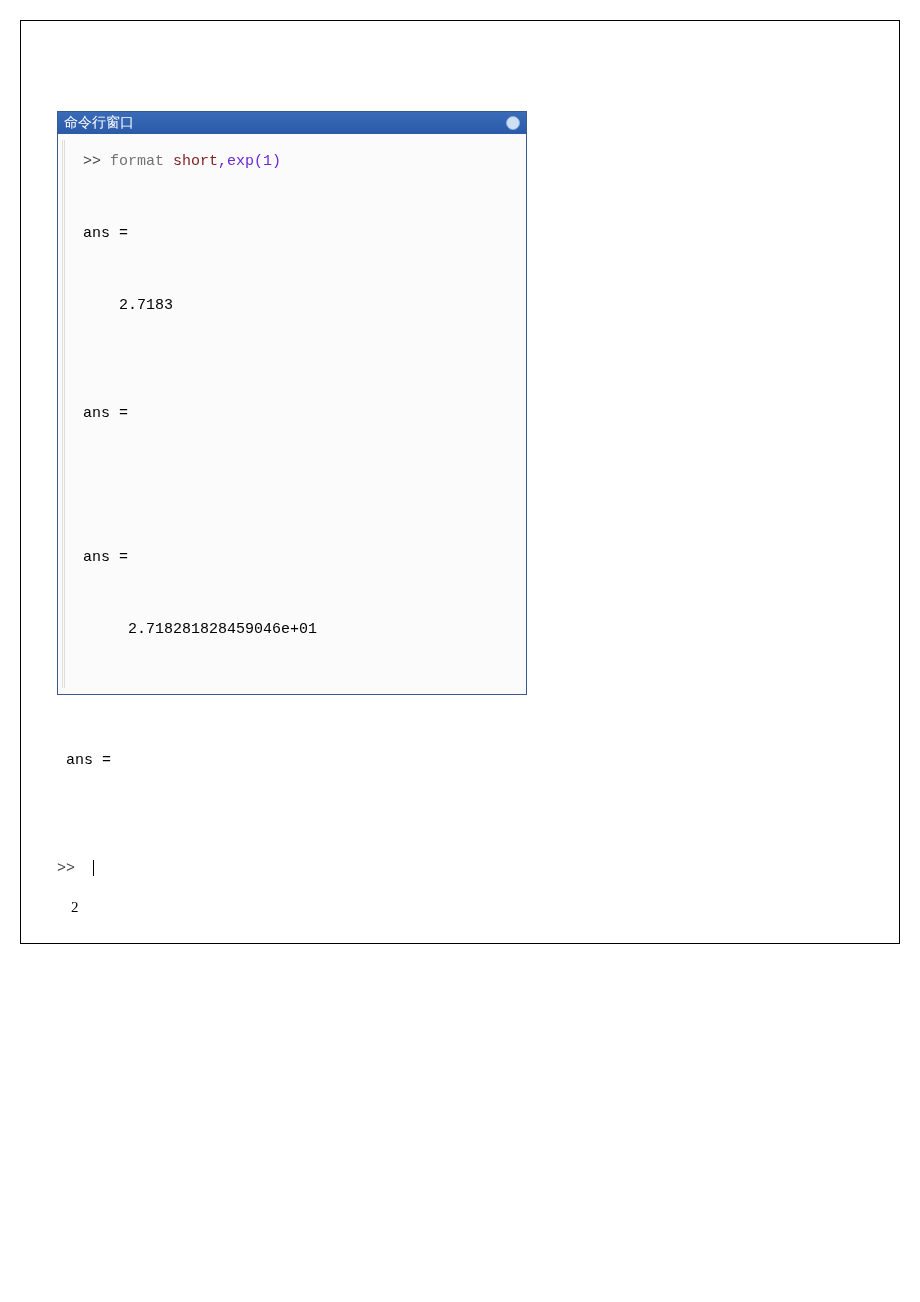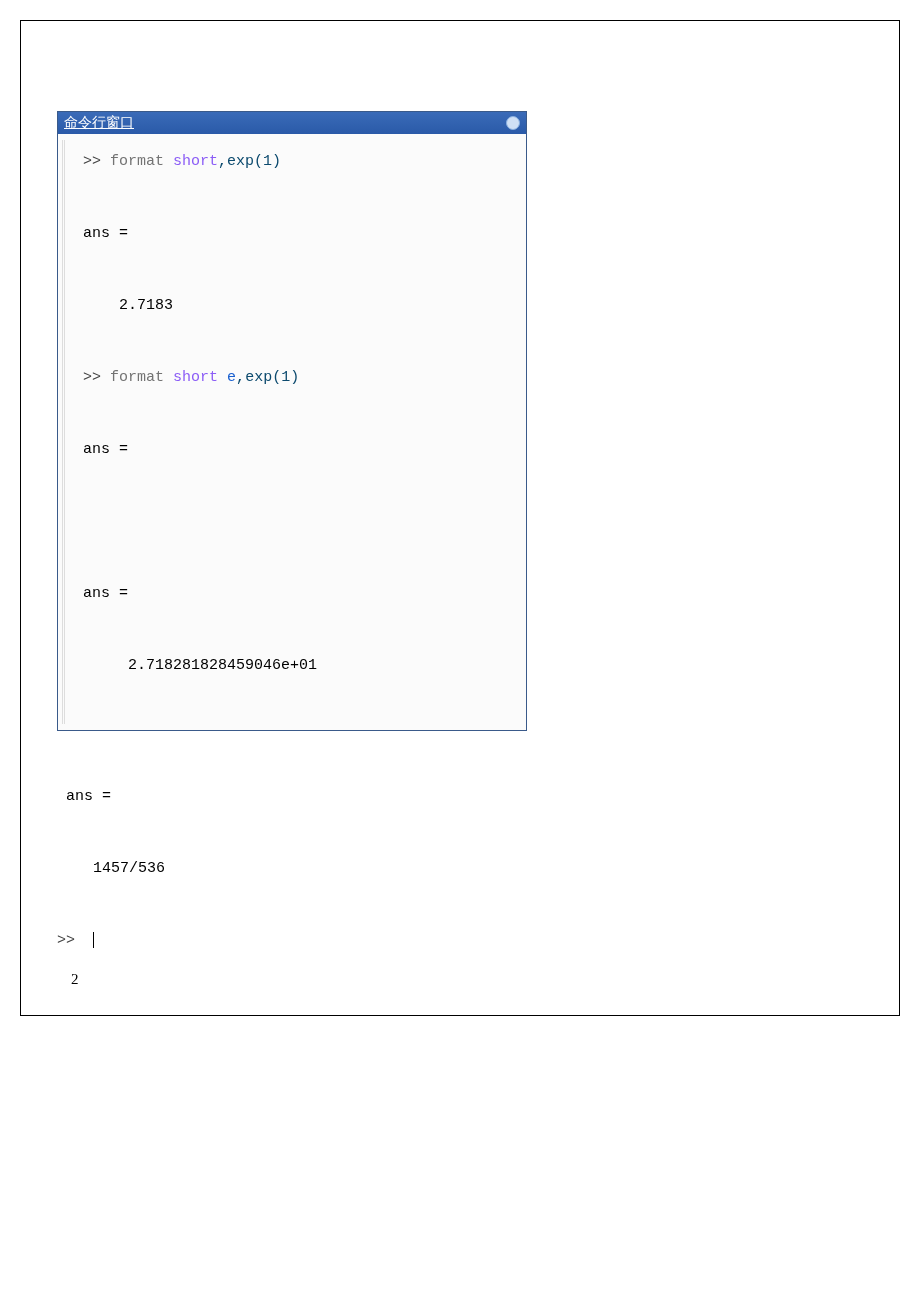--- a/index.html
+++ b/index.html
@@ -27,21 +27,20 @@
     }
     .titlebar {
       background: linear-gradient(to bottom, #3a6bb8, #2a5aa8);
       color: #fff;
       font-family: "SimSun", "宋体", sans-serif;
       font-size: 14px;
       padding: 2px 6px;
       display: flex;
       justify-content: space-between;
       align-items: center;
-      text-decoration: underline;
     }
     .titlebar-icon {
       width: 14px;
       height: 14px;
       border-radius: 50%;
       background: #cfe0f5;
       border: 1px solid #8ab0e0;
       display: inline-block;
     }
     .window-body {
@@ -59,24 +58,24 @@
     .below-window {
       margin-top: 12px;
       margin-left: 18px;
       font-family: Consolas, "Courier New", monospace;
       font-size: 15px;
       line-height: 2.4;
       color: #000;
     }
     .prompt { color: #444; }
     .kw-format { color: #737373; }
-    .kw-mode-magenta { color: #8b5cf6; }
+    .kw-mode-magenta { color: #7f1d1d; }
     .kw-mode-blue { color: #1a60d0; }
     .kw-mode-red { color: #c03030; }
-    .kw-exp { color: #0c4a6e; }
+    .kw-exp { color: #6d28d9; }
     .cursor {
       display: inline-block;
       width: 1px;
       height: 16px;
       background: #000;
       vertical-align: middle;
     }
     .footnote {
       font-family: "Times New Roman", serif;
       font-size: 15px;
@@ -101,46 +100,39 @@
           <span class="prompt">&gt;&gt;</span>
           <span class="kw-format">format</span>
           <span class="kw-mode-magenta"> <span>short</span></span><span class="kw-exp">,<span>exp(1)</span></span>
         </div>
         <div>&nbsp;</div>
         <div>ans =</div>
         <div>&nbsp;</div>
         <div>&nbsp;&nbsp;&nbsp;&nbsp;<span>2.7183</span></div>
         <div>&nbsp;</div>
 
-        <div>
-          <span class="prompt">&gt;&gt;</span>
-          <span class="kw-format">format</span>
-          <span class="kw-mode-magenta"> <span>short</span></span>
-          <span class="kw-mode-blue"> <span>e</span></span><span class="kw-exp">,<span>exp(1)</span></span>
-        </div>
         <div>&nbsp;</div>
         <div>ans =</div>
         <div>&nbsp;</div>
         <div>&nbsp;</div>
 
         <div>&nbsp;</div>
         <div>ans =</div>
         <div>&nbsp;</div>
         <div>&nbsp;&nbsp;&nbsp;&nbsp;&nbsp;<span>2.718281828459046e+01</span></div>
         <div>&nbsp;</div>
 
       </div>
     </div>
   </div>
 
   <div class="below-window">
     <div>&nbsp;</div>
     <div>&nbsp;<span>ans =</span></div>
     <div>&nbsp;</div>
-    <div>&nbsp;&nbsp;&nbsp;&nbsp;<span>1457/536</span></div>
     <div>&nbsp;</div>
     <div>
       <span class="prompt">&gt;&gt;</span>
       <span>&nbsp;</span><span class="cursor"></span>
     </div>
     <div class="footnote">2</div>
   </div>
 
 </div>
 

